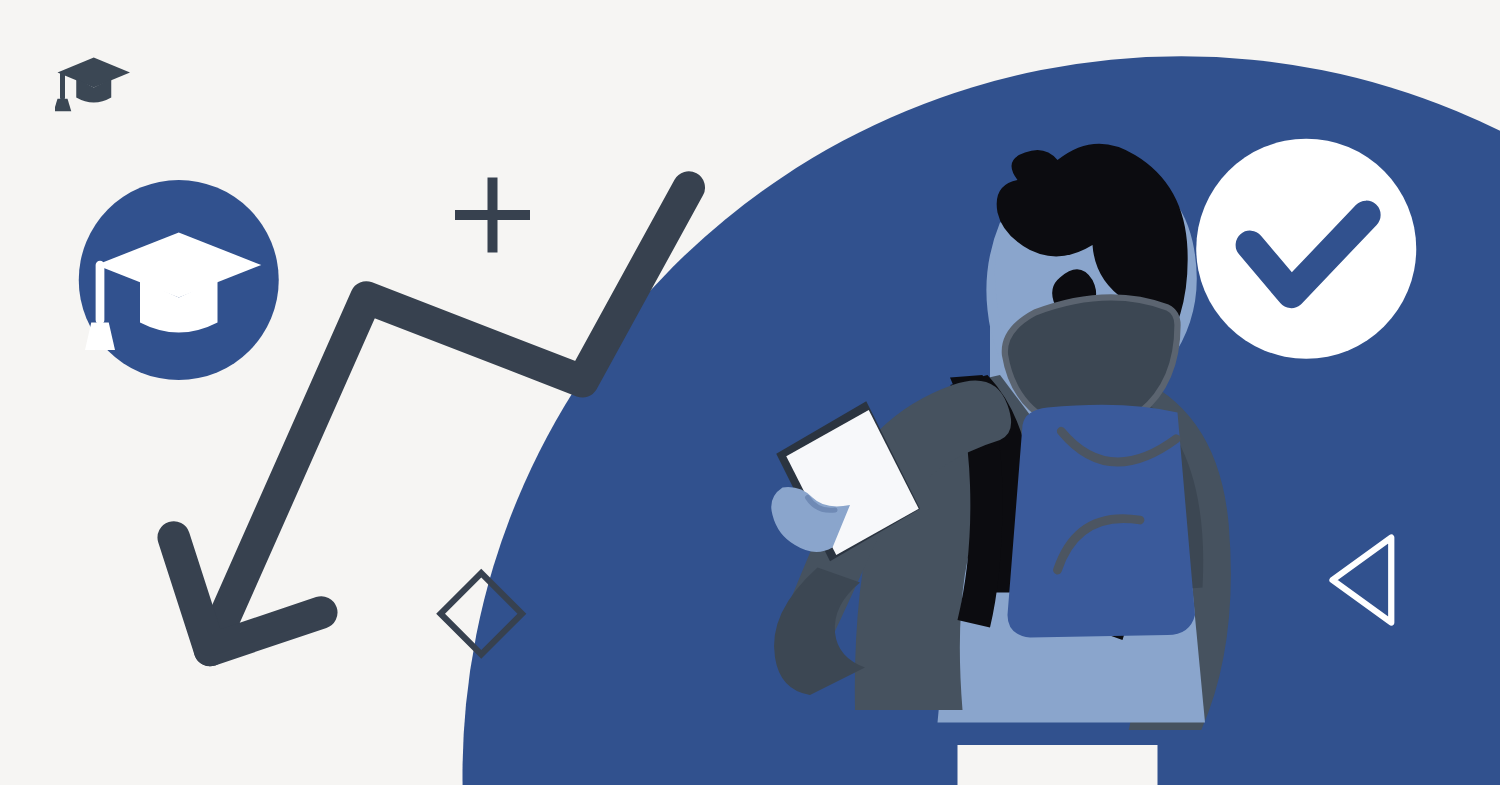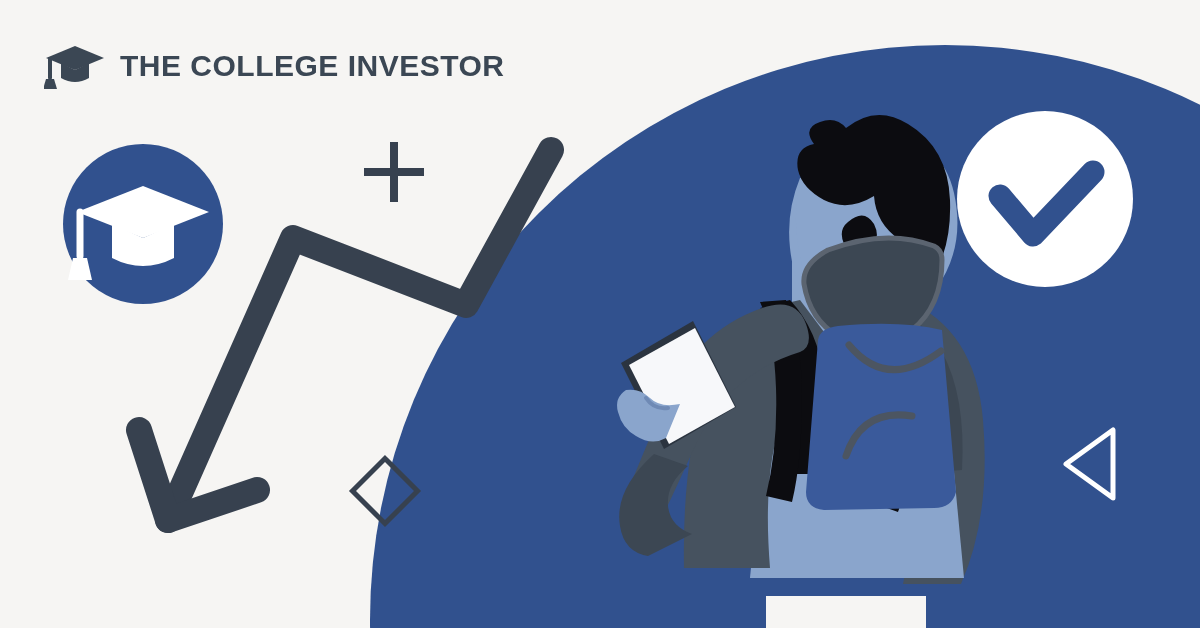--- a/index.html
+++ b/index.html
@@ -150,16 +150,15 @@
     </g>
   </svg>
 
   <div class="brand">
     <svg class="brand-mark" viewBox="0 0 62 48">
       <path d="M31 4 L60 16 L31 28 L2 16 Z" fill="#3b4754"></path>
       <path d="M17 21 L17 36 q14 8 28 0 L45 21 L31 28 Z" fill="#3b4754"></path>
       <path d="M6 17 L6 36" stroke="#3b4754" stroke-width="4" stroke-linecap="round"></path>
       <path d="M2 37 l8 0 l3 10 l-14 0 z" fill="#3b4754"></path>
     </svg>
-    <div class="brand-text">THE COLLEGE INVESTOR</div>
   </div>
 
 </div>
 
 </body></html>

